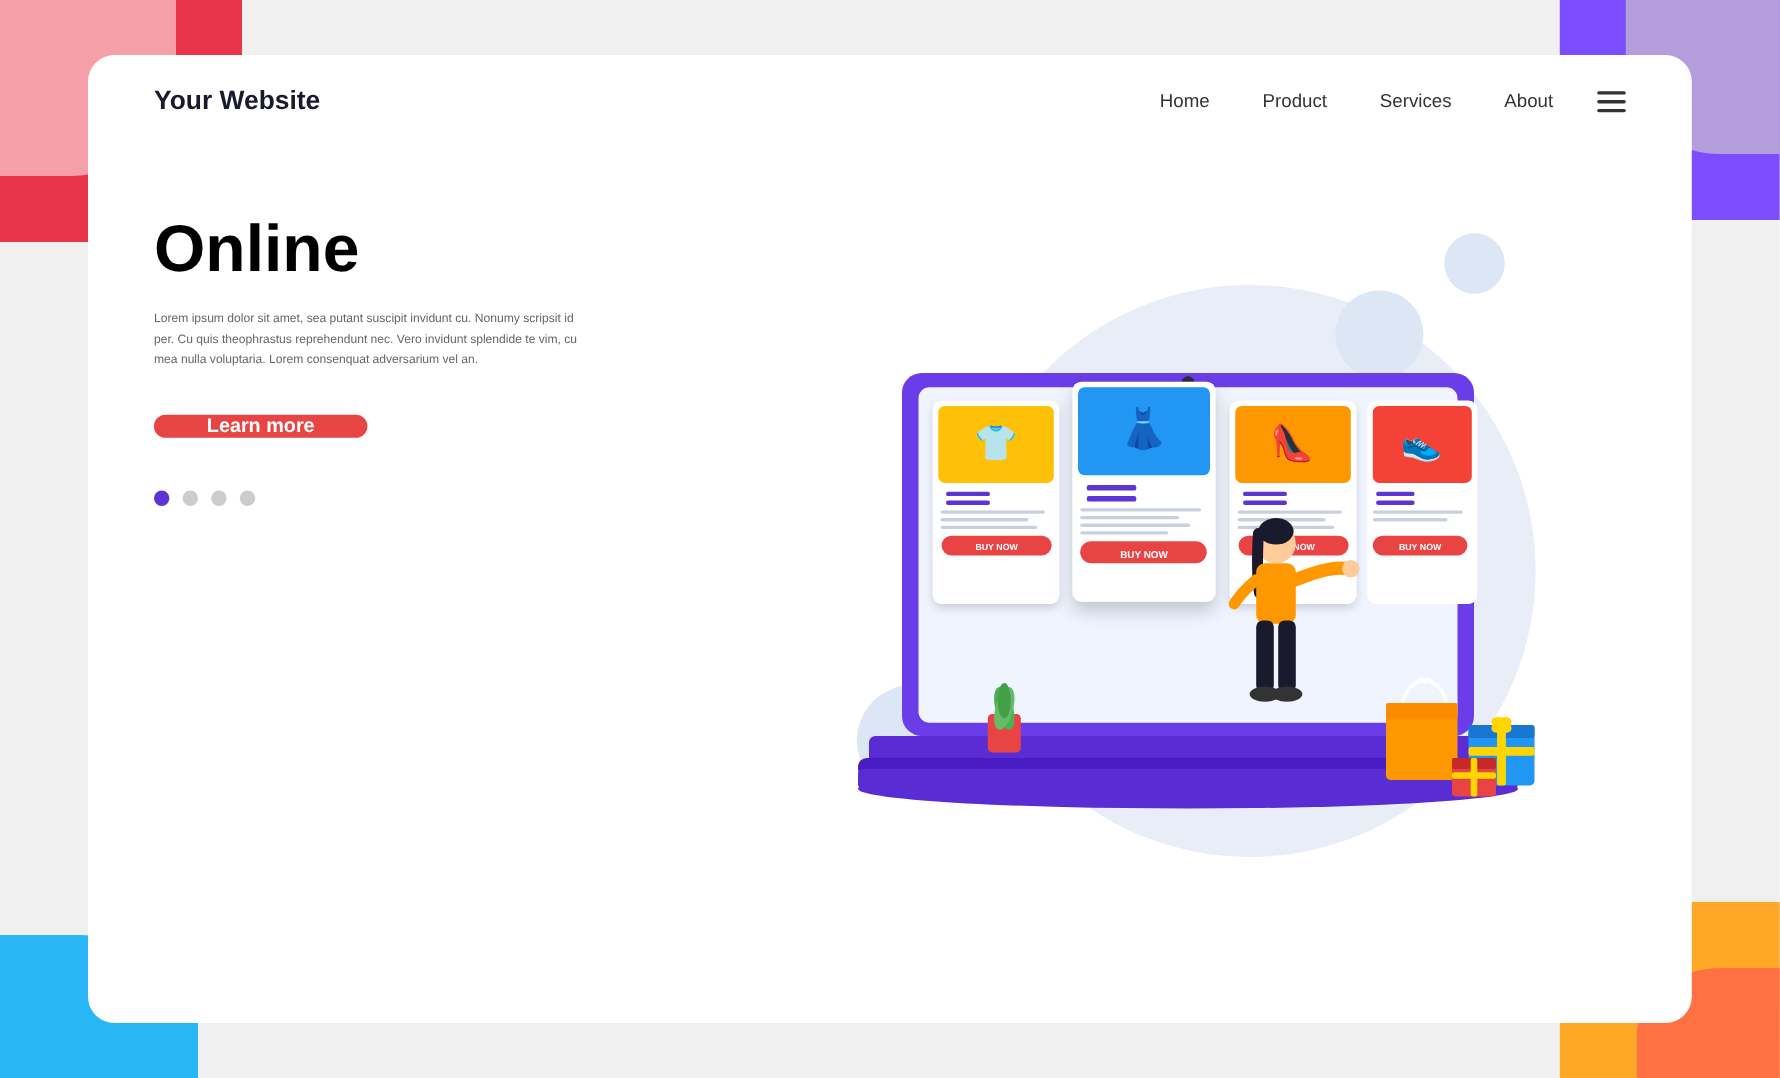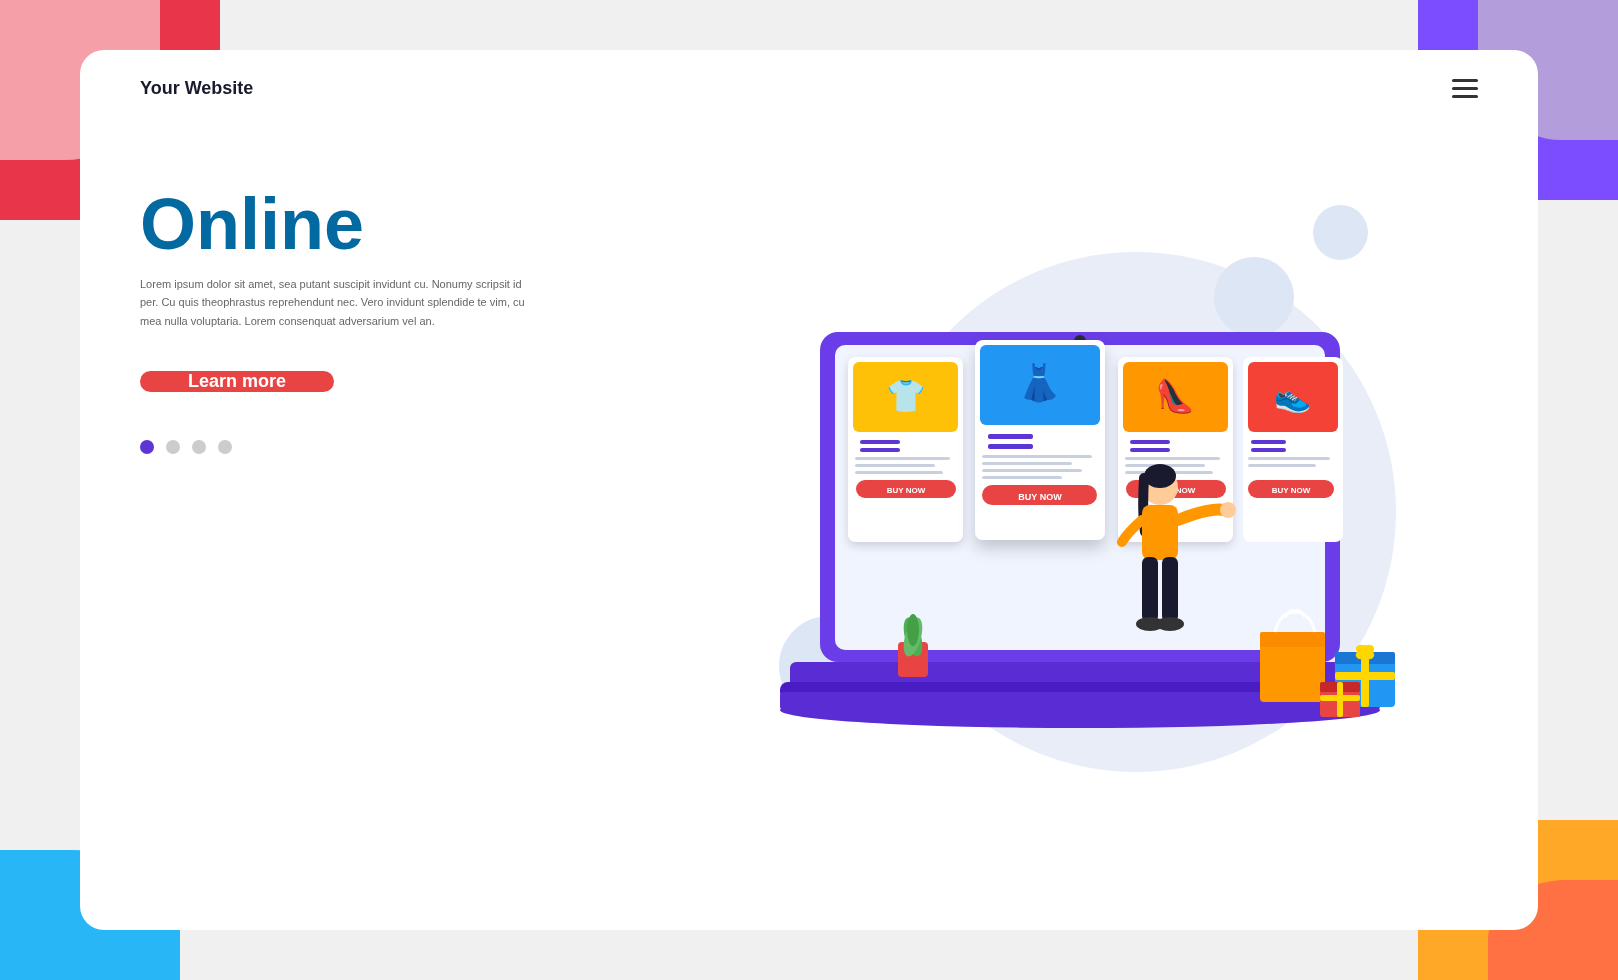--- a/index.html
+++ b/index.html
@@ -84,21 +84,21 @@
     }
 
     
     .navbar {
       display: flex;
       align-items: center;
       padding: 28px 60px;
       border-bottom: none;
     }
     .logo {
-      font-size: 18px;
+      font-size: 24px;
       font-weight: 800;
       color: #1a1a2e;
       flex: 1;
     }
     .nav-links {
       display: flex;
       align-items: center;
       gap: 48px;
       list-style: none;
     }
@@ -131,25 +131,25 @@
       position: relative;
     }
 
     
     .hero-left {
       flex: 0 0 45%;
       padding-top: 40px;
       z-index: 2;
     }
     .hero-title {
-      font-size: 72px;
+      font-size: 60px;
       font-weight: 800;
-      color: #0369a1;
+      color: #000000;
       line-height: 1.05;
-      margin-bottom: 12px;
+      margin-bottom: 24px;
     }
     .hero-desc {
       font-size: 11px;
       color: #666;
       line-height: 1.7;
       max-width: 400px;
       margin-bottom: 40px;
     }
     .learn-more-btn {
       background: #e84444;
@@ -251,20 +251,34 @@
 <div class="corner-tr"></div>
 <div class="corner-tr-2"></div>
 <div class="corner-bl"></div>
 <div class="corner-br"></div>
 <div class="corner-br-2"></div>
 
 <div class="main-card">
 
   <nav class="navbar">
     <div class="logo">Your Website</div>
+    <ul class="nav-links">
+      <li>
+        <a href="#">Home</a>
+      </li>
+      <li>
+        <a href="#">Product</a>
+      </li>
+      <li>
+        <a href="#">Services</a>
+      </li>
+      <li>
+        <a href="#">About</a>
+      </li>
+    </ul>
     <div class="hamburger">
       <span></span>
       <span></span>
       <span></span>
     </div>
   </nav>
 
   <div class="hero">
 
     <div class="hero-left">

